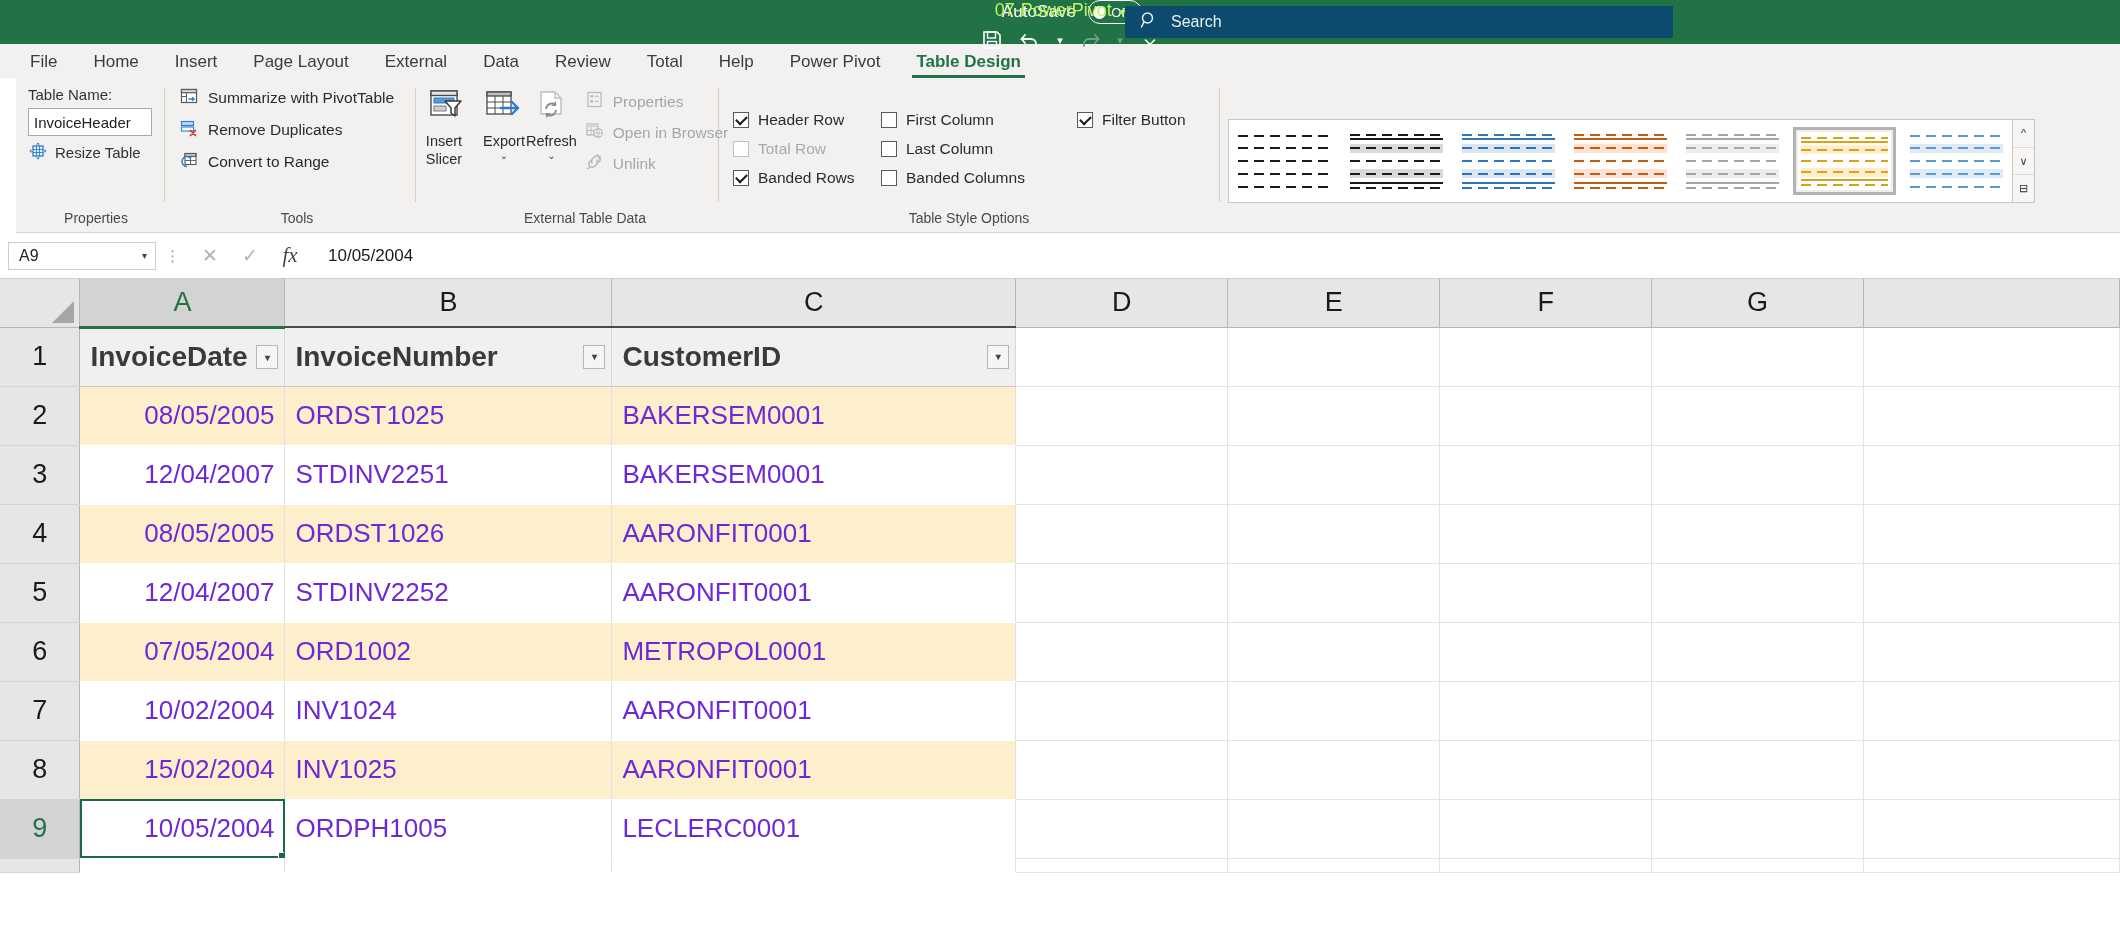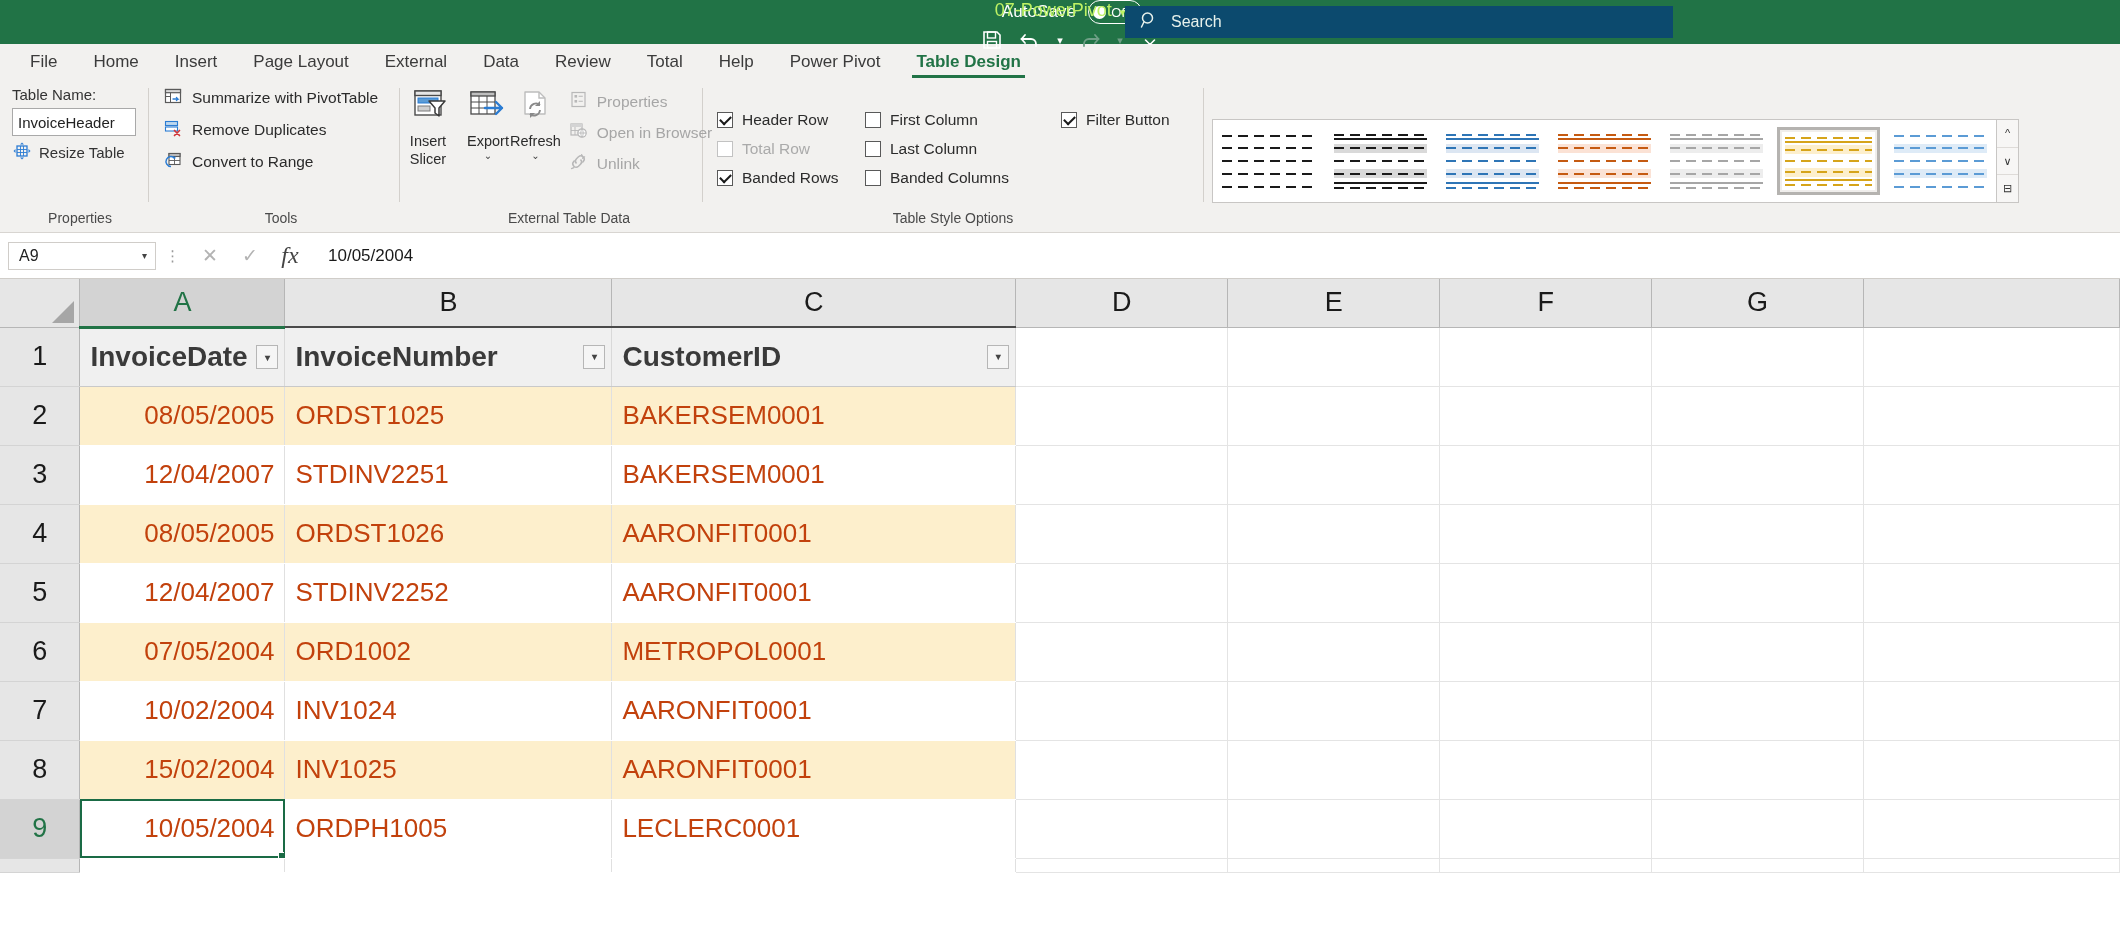--- a/index.html
+++ b/index.html
@@ -61,21 +61,21 @@
   }
   .tab.active { color: #217346; font-weight: bold; }
   .tab.active:after {
     content: ""; position: absolute; left: 14px; right: 14px; bottom: 0px;
     height: 3px; background: #217346;
   }
 
   
   .ribbon {
     height: 155px; background: #f2f1ef; display: flex; align-items: stretch;
-    border-bottom: 1px solid #d8d5d1; position: relative;
+    border-bottom: 1px solid #d8d5d1; position: relative; margin-left: 16px;
   }
   .rgroup { display: flex; flex-direction: column; position: relative; padding: 8px 0 0 0; }
   .rgroup .gbody { flex: 1; display: flex; align-items: center; }
   .glabel { text-align: center; font-size: 14px; color: #4a4a4a; padding-bottom: 6px; }
   .gsep { width: 1px; background: #d3d0cc; margin: 10px 0 30px 0; }
 
   
   .g-props { width: 148px; padding-left: 12px; }
   .g-props .gbody { flex-direction: column; gap: 5px; align-items: flex-start; }
   .tname-label { font-size: 15px; color: #333; }
@@ -142,21 +142,21 @@
   }
   .namebox {
     width: 148px; height: 28px; border: 1px solid #d0cdc9; background: #fff;
     display: flex; align-items: center; justify-content: space-between; padding: 0 8px 0 10px;
     font-size: 16px; color: #222; margin-left: 4px;
   }
   .namebox .cv { font-size: 10px; color: #444; }
   .fb-dots { width: 34px; text-align: center; color: #9a9a9a; font-size: 15px; letter-spacing: 1px; }
   .fb-icons { display: flex; align-items: center; gap: 0px; }
   .fb-ic { width: 40px; height: 30px; display: flex; align-items: center; justify-content: center; color: #b3b3b3; font-size: 19px; }
-  .fb-ic.fx { color: #444; font-style: italic; font-family: "Liberation Serif", serif; font-size: 24px; }
+  .fb-ic.fx { color: #444; font-style: italic; font-family: "Liberation Serif", serif; font-size: 21px; }
   .fb-input { flex: 1; font-size: 17px; color: #1a1a1a; padding-left: 18px; }
 
   
   .gridarea { position: relative; background: #ffffff; height: 659px; overflow: hidden; }
   .grid-table { border-collapse: collapse; table-layout: fixed; }
   .corner {
     width: 80px; height: 48px; background: #e6e6e6; position: relative;
     border-right: 1px solid #b6b6b6; border-bottom: 1px solid #b6b6b6;
   }
   .corner:after {
@@ -183,21 +183,21 @@
     padding: 0 10px; position: relative; border-right: 1px solid #d9d9d9;
     border-bottom: 1px solid #c9c9c9; vertical-align: middle;
   }
   .filterbtn {
     position: absolute; right: 6px; top: 50%; transform: translateY(-50%);
     width: 22px; height: 24px; background: #f5f5f5; border: 1px solid #b6b6b6;
     display: flex; align-items: center; justify-content: center; font-size: 10px; color: #444;
   }
   .band { background: #fdefcc; }
   .plain { background: #ffffff; }
-  .cell .txt { color: #c2410c; }
+  .cell .txt { color: #6d28d9; }
   .cell.rightal { text-align: right; }
   .selcell { outline: 2px solid #1a6b45; outline-offset: -2px; position: relative; }
   .selcell:after {
     content: ""; position: absolute; right: -3px; bottom: -3px; width: 7px; height: 7px;
     background: #1a6b45; border: 1px solid #ffffff;
   }
   .tbl-topborder { border-top: 2px solid #4a4a4a; }
 </style>
 </head>
 <body>

